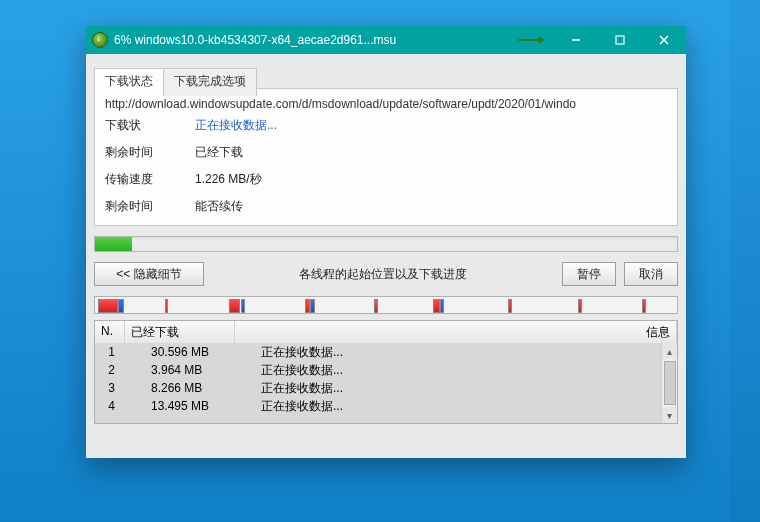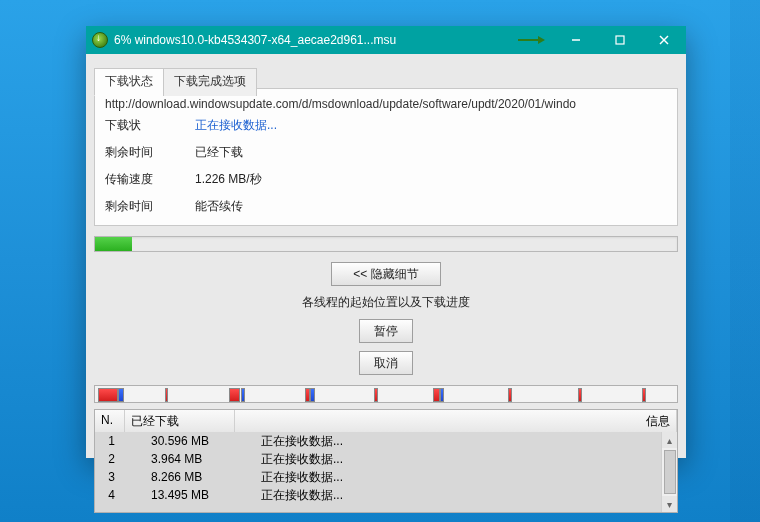--- a/index.html
+++ b/index.html
@@ -45,21 +45,21 @@
   .panel { margin: 0 8px 0 8px; background: #fdfdfd; border: 1px solid #c8c8c8; border-top: none; padding: 8px 10px 10px 10px; }
 
   .url { color: #333; font-size: 12px; white-space: nowrap; overflow: hidden; margin-bottom: 6px; }
 
   .info-grid { display: grid; grid-template-columns: 90px 1fr; row-gap: 10px; font-size: 12px; color: #222; }
   .info-grid .val.blue { color: #1a5fd0; }
 
   .progress-outer { margin: 10px 8px 0 8px; height: 16px; border: 1px solid #b8b8b8; background: #eaeaea; box-shadow: inset 0 1px 2px rgba(0,0,0,0.08); }
   .progress-inner { height: 100%; background: linear-gradient(180deg, #55d24a, #2bb020); width: 6.39%; }
 
-  .btnrow { display: flex; align-items: center; margin: 10px 8px 0 8px; gap: 8px; flex-direction: column; }
+  .btnrow { display: flex; align-items: center; margin: 10px 8px 0 8px; gap: 8px; }
   .btn { height: 24px; border: 1px solid #9e9e9e; background: linear-gradient(180deg, #fefefe, #e2e2e2); padding: 0 14px; font-size: 12px; display: flex; align-items: center; justify-content: center; color: #222; }
   .btn.wide { min-width: 110px; }
   .midtext { flex: 1; text-align: center; font-size: 12px; color: #222; }
 
   .segment-bar { margin: 10px 8px 0 8px; height: 18px; border: 1px solid #b0b0b0; background: #f3f3f3; position: relative; overflow: hidden; }
   .seg { position: absolute; top: 2px; height: 14px; border: 1px solid #888; }
   .seg.done { background: linear-gradient(180deg, #ff4a4a, #d41e1e); }
   .seg.cur  { background: linear-gradient(180deg, #3870ff, #1e48d4); }
 
   .thread-table { margin: 6px 8px 0 8px; border: 1px solid #b0b0b0; background: #fff; height: 104px; position: relative; }

